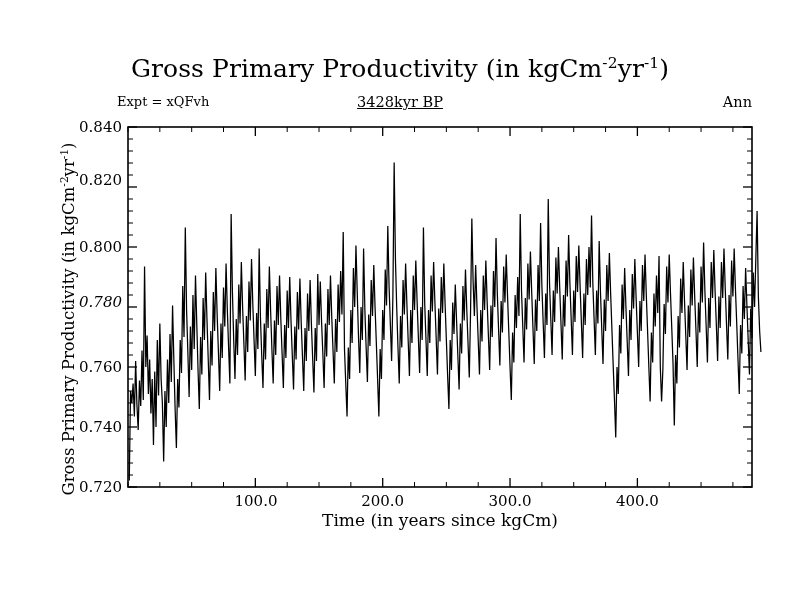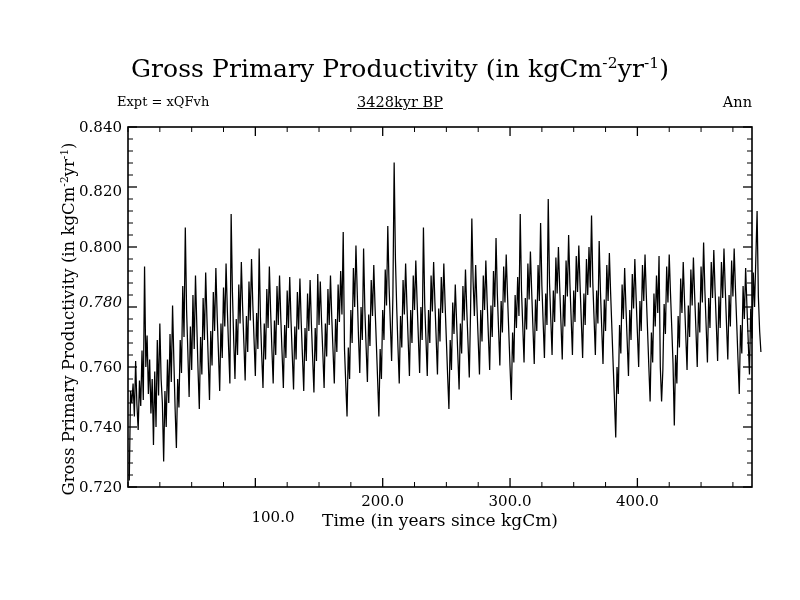--- a/index.html
+++ b/index.html
@@ -68,25 +68,25 @@
   </div>
 
   <div class="xlabel">Time (in years since kgCm)</div>
 
   <div class="yticks">
       <div class="ytick" style="top: 487px;">0.720</div>
       <div class="ytick" style="top: 427px;">0.740</div>
       <div class="ytick" style="top: 367px;">0.760</div>
       <div class="ytick" style="top: 302px; font-style: italic;">0.780</div>
       <div class="ytick" style="top: 247px;">0.800</div>
-      <div class="ytick" style="top: 191px;">0.820</div>
+      <div class="ytick" style="top: 180px;">0.820</div>
       <div class="ytick" style="top: 127px;">0.840</div>
     </div>
   <div class="xticks">
-      <div class="xtick" style="left: 273px; margin-top: 16px;">100.0</div>
+      <div class="xtick" style="left: 256px;">100.0</div>
       <div class="xtick" style="left: 382.694px;">200.0</div>
       <div class="xtick" style="left: 510.041px;">300.0</div>
       <div class="xtick" style="left: 637.388px;">400.0</div>
     </div>
 
   <svg id="plot" width="800" height="600">
       <rect x="128" y="127" width="624" height="360" fill="none" stroke="#000000" stroke-width="1.6"></rect>
       <g stroke="#000000" stroke-width="1.3">
         <line x1="128" y1="487" x2="137" y2="487"></line>
         <line x1="752" y1="487" x2="743" y2="487"></line>

